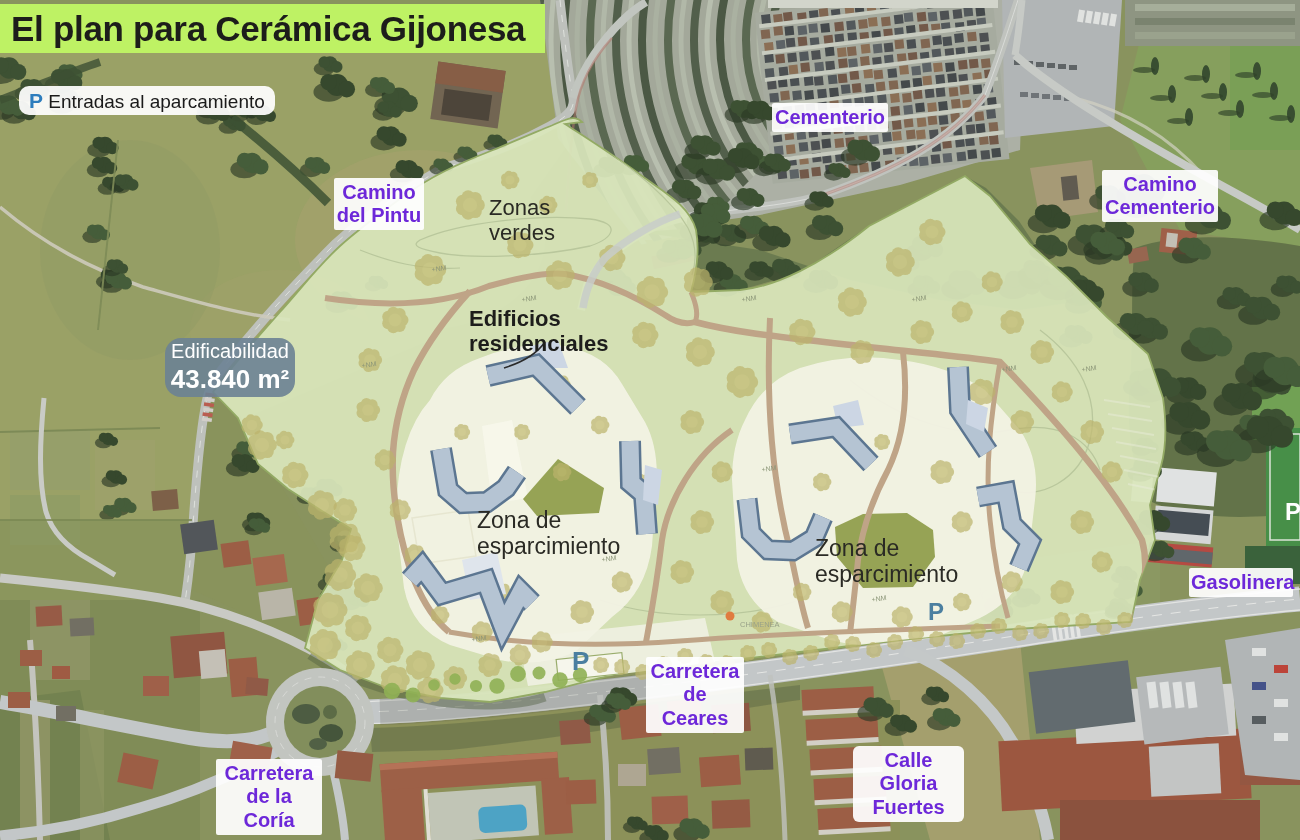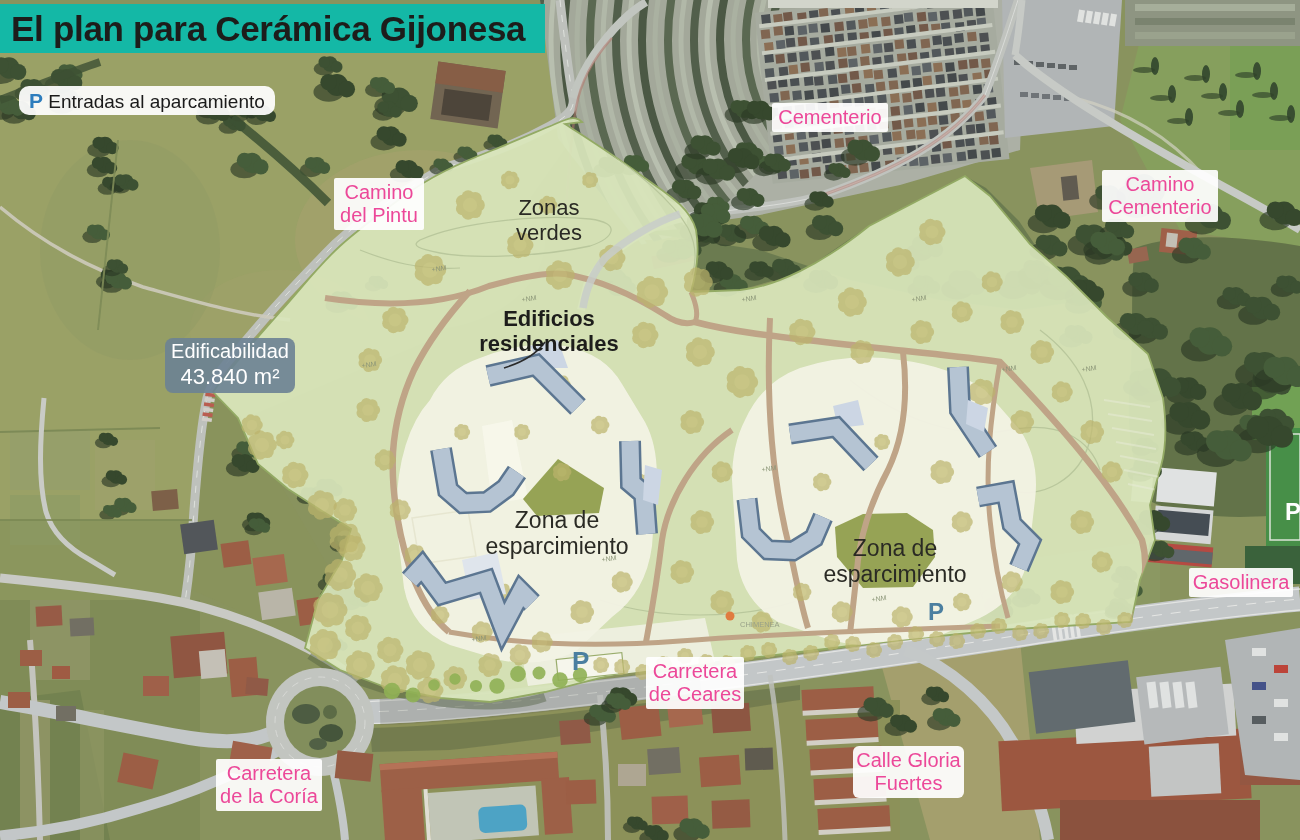--- a/index.html
+++ b/index.html
@@ -1,23 +1,23 @@
 <!DOCTYPE html>
 <html><head><meta charset="utf-8">
 <style>
 html,body{margin:0;padding:0;}
 #wrap{position:relative;width:1300px;height:840px;overflow:hidden;font-family:"Liberation Sans",sans-serif;background:#87925a;}
 #wrap svg{position:absolute;left:0;top:0;}
-.titleband{position:absolute;left:0;top:4px;width:545px;height:49px;background:#14b8a6;color:#1d1d1b;font-size:35px;font-weight:bold;line-height:49px;padding-left:11px;box-sizing:border-box;letter-spacing:-0.3px;}
+.titleband{position:absolute;left:0;top:4px;width:545px;height:49px;background:#bef264;color:#1d1d1b;font-size:35px;font-weight:bold;line-height:49px;padding-left:11px;box-sizing:border-box;letter-spacing:-0.3px;}
 .legend{position:absolute;left:19px;top:86px;height:29px;background:rgba(255,255,255,0.93);border-radius:10px;font-size:19px;color:#1a1a1a;line-height:29px;padding:0 10px;}
 .pblue{color:#2d7dbd;font-weight:bold;font-size:21px;}
-.lbl{position:absolute;background:rgba(255,255,255,0.93);border-radius:2px;color:#ec4899;font-size:20px;line-height:1.18;text-align:center;padding:2.5px 2px;}
-.edif{position:absolute;left:165px;top:338px;width:130px;background:rgba(108,130,148,0.9);border-radius:8px;color:#fff;text-align:center;font-size:20px;line-height:1.18;padding:2px 0 3px 0;}
-.edifb{font-weight:normal;font-size:22px;}
-.ovtext{position:absolute;color:#2a2a24;font-size:22px;line-height:1.12;text-align:center;}
+.lbl{position:absolute;background:rgba(255,255,255,0.93);border-radius:2px;color:#6d28d9;font-size:20px;line-height:1.18;text-align:center;padding:2.5px 2px;font-weight:bold;}
+.edif{position:absolute;left:165px;top:338px;width:130px;background:rgba(108,130,148,0.9);border-radius:16px;color:#fff;text-align:center;font-size:20px;line-height:1.18;padding:2px 0 3px 0;}
+.edifb{font-weight:bold;font-size:26px;}
+.ovtext{position:absolute;color:#2a2a24;font-size:22px;line-height:1.12;text-align:left;}
 .ovtext.bold{font-weight:bold;color:#1d1d1b;margin-top:12px;}
 .pmark{position:absolute;color:#4b7fa0;font-weight:bold;font-size:24px;}
 </style></head>
 <body>
 <div id="wrap">
 <svg width="1300" height="840" viewBox="0 0 1300 840">
 
 <rect x="0" y="0" width="1300" height="840" fill="#87925a"></rect>
 
 <path d="M0,40 L560,40 L585,120 L430,340 L240,420 L200,520 L0,520 Z" fill="#9aa263"></path>

